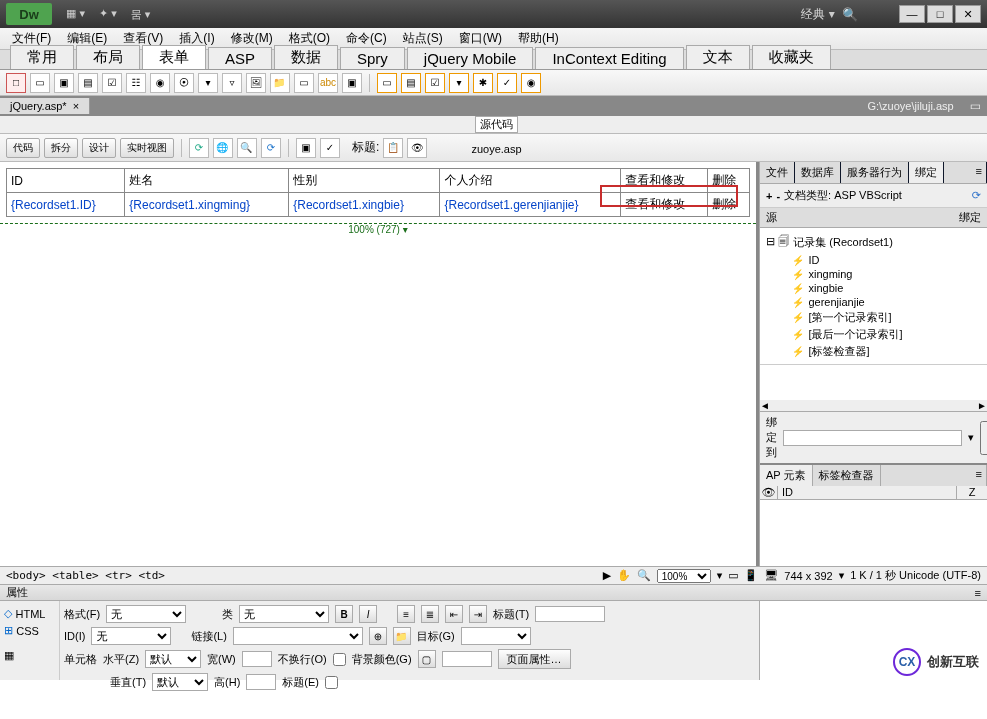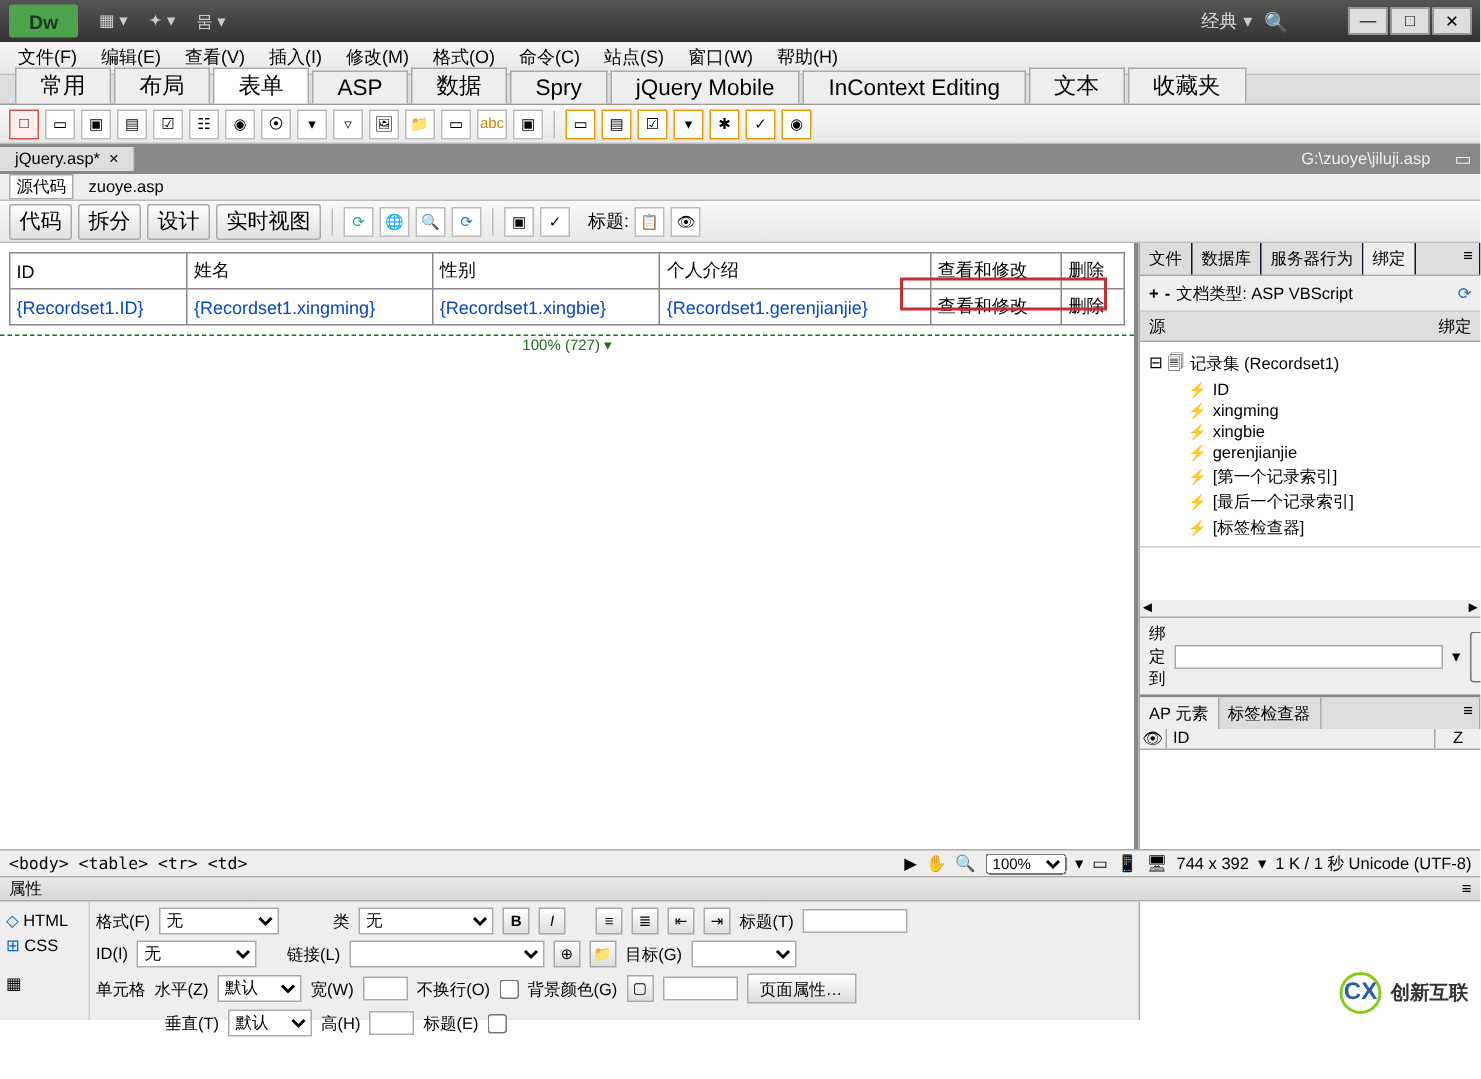--- a/index.html
+++ b/index.html
@@ -16,23 +16,23 @@
 .menubar { height: 22px; background: linear-gradient(#f5f5f5, #e8e8e8); display: flex; align-items: center; padding: 0 4px; border-bottom: 1px solid #bbb; }
 .menubar span { padding: 0 8px; font-size: 12px; }
 .tabbar { height: 20px; background: #ddd; border-bottom: 1px solid #999; display: flex; align-items: flex-end; padding-left: 10px; }
 .tabbar .tab { padding: 2px 16px; background: #eee; border: 1px solid #aaa; border-bottom: none; margin-right: 2px; font-size: 15px; }
 .tabbar .tab.active { background: #fff; }
 .toolbar-row { height: 26px; background: linear-gradient(#f8f8f8, #e8e8e8); border-bottom: 1px solid #bbb; display: flex; align-items: center; padding: 0 6px; gap: 4px; }
 .tb-icon { width: 20px; height: 20px; border: 1px solid #bbb; background: #fff; display: flex; align-items: center; justify-content: center; font-size: 10px; }
 .doc-tabbar { height: 20px; background: #888; display: flex; align-items: center; }
 .doc-tab { padding: 2px 10px; background: #ddd; border-right: 1px solid #999; font-size: 11px; display: flex; align-items: center; gap: 6px; }
 .doc-path { flex: 1; text-align: right; color: #eee; font-size: 11px; padding-right: 10px; }
-.sourcebar { height: 18px; background: #eee; border-bottom: 1px solid #bbb; display: flex; align-items: center; padding-left: 6px; font-size: 11px; gap: 10px; }
+.sourcebar { height: 18px; background: #eee; border-bottom: 1px solid #bbb; display: flex; align-items: center; padding-left: 6px; font-size: 11px; gap: 10px; flex-direction: column; }
 .viewbar { height: 28px; background: linear-gradient(#f8f8f8, #e8e8e8); border-bottom: 1px solid #bbb; display: flex; align-items: center; padding: 0 6px; gap: 4px; }
-.viewbar .vbtn { padding: 2px 6px; border: 1px solid #aaa; background: linear-gradient(#fefefe, #e0e0e0); font-size: 14px; border-radius: 2px; }
+.viewbar .vbtn { padding: 2px 6px; border: 1px solid #aaa; background: linear-gradient(#fefefe, #e0e0e0); font-size: 10px; border-radius: 2px; }
 .title-input { width: 180px; height: 18px; border: 1px solid #7a9; background: #fff; padding: 0 4px; font-size: 11px; }
 .main-area { display: flex; height: 404px; }
 .design-area { flex: 1; background: #fff; position: relative; border-right: 3px solid #888; }
 .data-table { margin: 6px; border-collapse: collapse; width: calc(100% - 12px); }
 .data-table td { border: 1px solid #888; padding: 3px 4px; font-size: 12px; }
 .data-table .hdr td { font-weight: normal; }
 .recordset { color: #0645c9; }
 .ruler { text-align: center; color: #1a6e1a; font-size: 10px; margin-top: 4px; border-top: 1px dashed #1a6e1a; position: relative; }
 .right-panel { width: 228px; background: #eee; display: flex; flex-direction: column; border-left: 1px solid #aaa; }
 .panel-tabs { display: flex; background: #ddd; font-size: 11px; border-bottom: 1px solid #aaa; }
@@ -67,21 +67,21 @@
 .props-left div { display: flex; align-items: center; gap: 3px; padding: 2px 0; }
 .props-main { flex: 1; padding: 4px; }
 .prow { display: flex; align-items: center; gap: 6px; margin-bottom: 4px; }
 .prow label { font-size: 11px; }
 .psel { height: 18px; border: 1px solid #aaa; background: #fff; font-size: 11px; }
 .pinput { height: 16px; border: 1px solid #aaa; background: #fff; width: 44px; }
 .pbtn { width: 18px; height: 18px; border: 1px solid #aaa; background: linear-gradient(#fefefe, #ddd); display: inline-flex; align-items: center; justify-content: center; font-size: 10px; }
 .pbtnw { padding: 0 8px; height: 20px; border: 1px solid #aaa; background: linear-gradient(#fefefe, #ddd); font-size: 11px; }
 .props-right { width: 228px; border-left: 1px solid #aaa; background: #fff; position: relative; }
 .brand { position: absolute; right: 8px; bottom: 4px; display: flex; align-items: center; gap: 6px; font-size: 13px; font-weight: bold; color: #333; }
-.brand-logo { width: 28px; height: 28px; border: 2px solid #84cc16; border-radius: 50%; display: flex; align-items: center; justify-content: center; color: #2a5fa8; font-size: 16px; }
+.brand-logo { width: 28px; height: 28px; border: 2px solid #6d28d9; border-radius: 50%; display: flex; align-items: center; justify-content: center; color: #2a5fa8; font-size: 12px; }
 .divider { width: 1px; height: 18px; background: #bbb; margin: 0 3px; }
 .refresh-ico { position: absolute; right: 6px; color: #2a6fc9; }
 .table-hl { position: absolute; border: 2px solid #c82c2c; pointer-events: none; }
 </style>
 </head>
 <body>
 
 <div class="titlebar">
   <div class="dw-logo">Dw</div>
   <div class="titlebar-icons">

